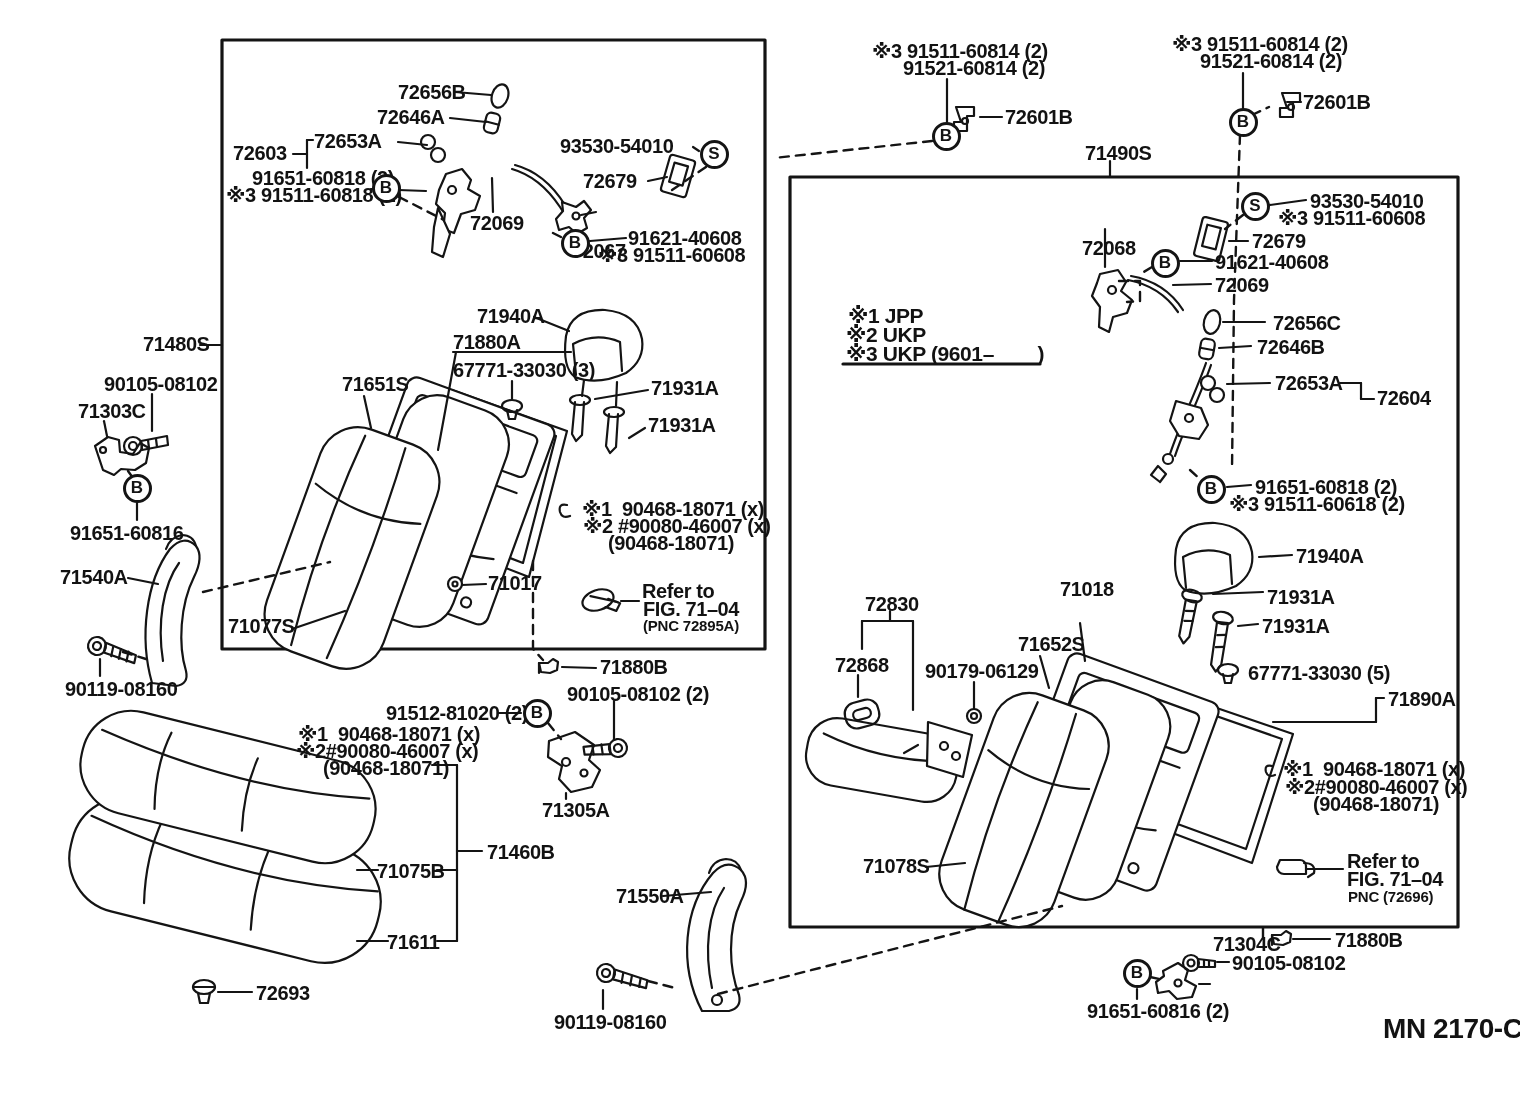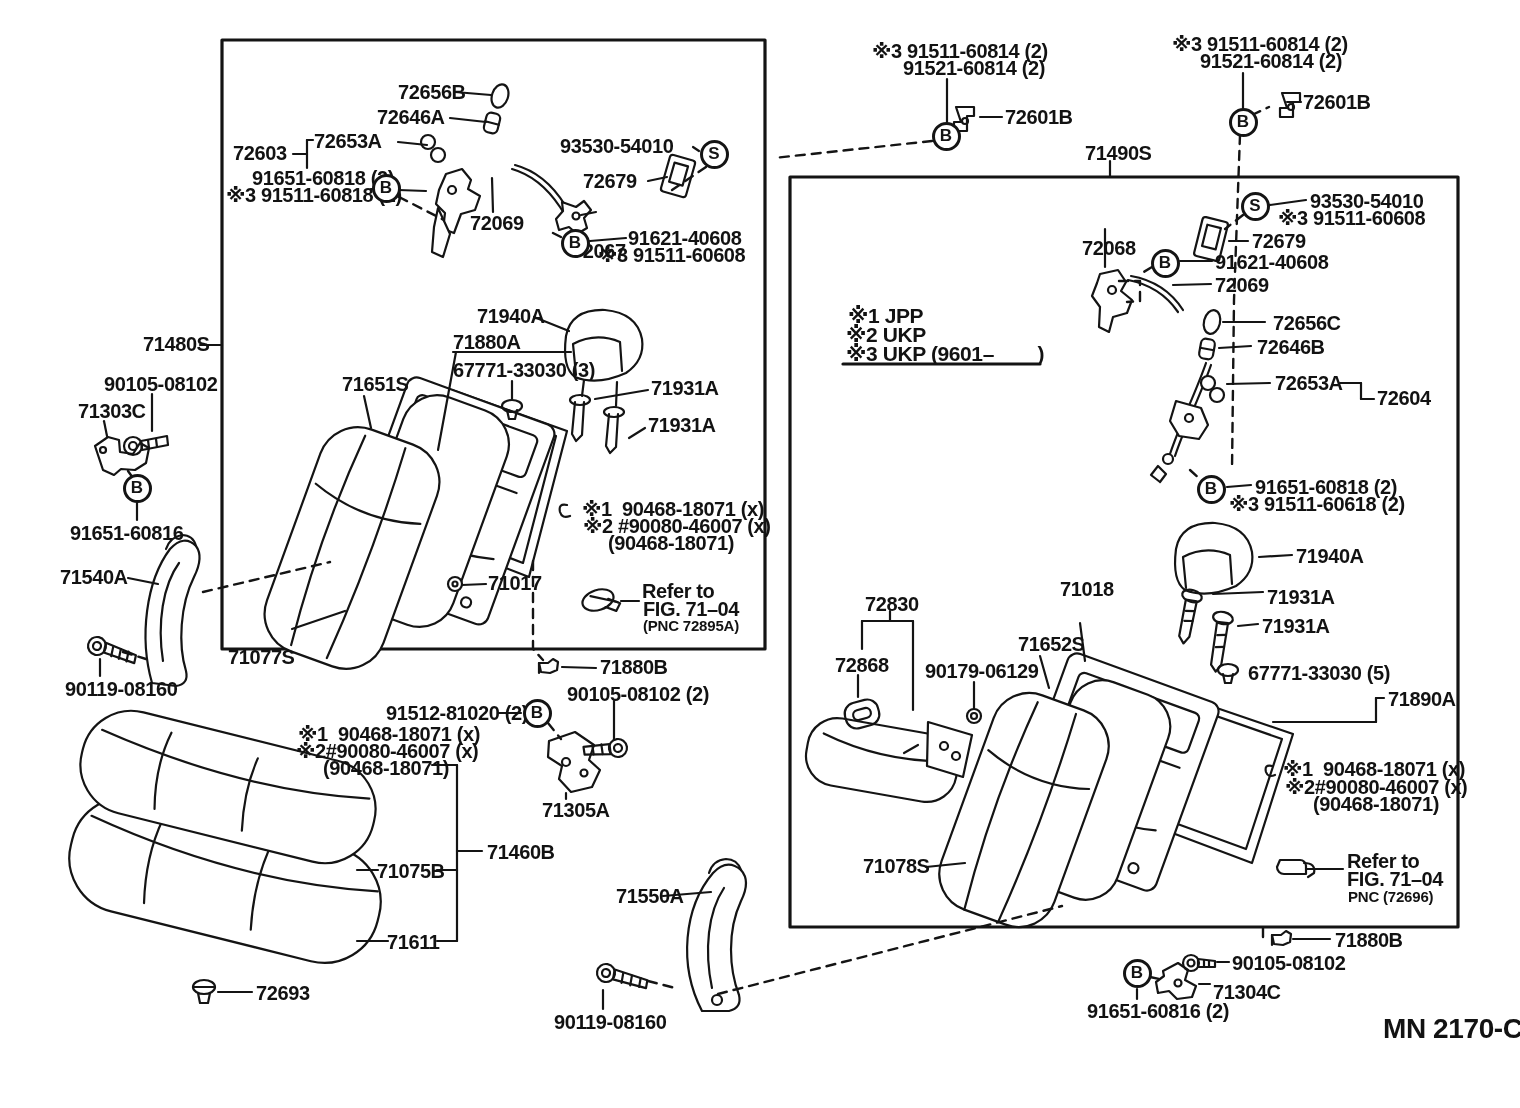--- a/index.html
+++ b/index.html
@@ -429,21 +429,21 @@
       <div class="lbl" style="left: 1388px; top: 689px;">71890A</div>
       <div class="lbl" style="left: 1283px; top: 759px;">※1  90468-18071 (x)</div>
       <div class="lbl" style="left: 1285px; top: 777px;">※2#90080-46007 (x)</div>
       <div class="lbl" style="left: 1313px; top: 794px;">(90468-18071)</div>
       <div class="lbl note" style="left: 1347px; top: 851px;">Refer to</div>
       <div class="lbl note" style="left: 1347px; top: 869px;">FIG. 71–04</div>
       <div class="lbl pnc" style="left: 1348px; top: 889px;">PNC (72696)</div>
       <div class="lbl" style="left: 863px; top: 856px;">71078S</div>
       <div class="lbl" style="left: 1335px; top: 930px;">71880B</div>
       <div class="lbl" style="left: 1232px; top: 953px;">90105-08102</div>
-      <div class="lbl" style="left: 1213px; top: 982px;">71304C</div>
+      <div class="lbl" style="left: 1213px; top: 934px;">71304C</div>
       <div class="lbl" style="left: 1087px; top: 1001px;">91651-60816 (2)</div>
       <div class="lbl code" style="left: 1383px; top: 1014px;">MN 2170-C</div>
       <div class="lbl" style="left: 143px; top: 334px;">71480S</div>
       <div class="lbl" style="left: 104px; top: 374px;">90105-08102</div>
       <div class="lbl" style="left: 78px; top: 401px;">71303C</div>
       <div class="lbl" style="left: 70px; top: 523px;">91651-60816</div>
       <div class="lbl" style="left: 60px; top: 567px;">71540A</div>
       <div class="lbl" style="left: 65px; top: 679px;">90119-08160</div>
       <div class="lbl" style="left: 477px; top: 306px;">71940A</div>
       <div class="lbl" style="left: 453px; top: 332px;">71880A</div>
@@ -451,21 +451,21 @@
       <div class="lbl" style="left: 342px; top: 374px;">71651S</div>
       <div class="lbl" style="left: 651px; top: 378px;">71931A</div>
       <div class="lbl" style="left: 648px; top: 415px;">71931A</div>
       <div class="lbl" style="left: 582px; top: 499px;">※1  90468-18071 (x)</div>
       <div class="lbl" style="left: 583px; top: 516px;">※2 #90080-46007 (x)</div>
       <div class="lbl" style="left: 608px; top: 533px;">(90468-18071)</div>
       <div class="lbl" style="left: 488px; top: 573px;">71017</div>
       <div class="lbl note" style="left: 642px; top: 581px;">Refer to</div>
       <div class="lbl note" style="left: 643px; top: 599px;">FIG. 71–04</div>
       <div class="lbl pnc" style="left: 643px; top: 618px;">(PNC 72895A)</div>
-      <div class="lbl" style="left: 228px; top: 616px; margin-top: 31px;">71077S</div>
+      <div class="lbl" style="left: 228px; top: 616px;">71077S</div>
       <div class="lbl" style="left: 600px; top: 657px;">71880B</div>
       <div class="lbl" style="left: 386px; top: 703px;">91512-81020 (2)</div>
       <div class="lbl" style="left: 298px; top: 724px;">※1  90468-18071 (x)</div>
       <div class="lbl" style="left: 296px; top: 741px;">※2#90080-46007 (x)</div>
       <div class="lbl" style="left: 323px; top: 758px;">(90468-18071)</div>
       <div class="lbl" style="left: 567px; top: 684px;">90105-08102 (2)</div>
       <div class="lbl" style="left: 542px; top: 800px;">71305A</div>
       <div class="lbl" style="left: 487px; top: 842px;">71460B</div>
       <div class="lbl" style="left: 377px; top: 861px;">71075B</div>
       <div class="lbl" style="left: 387px; top: 932px;">71611</div>

